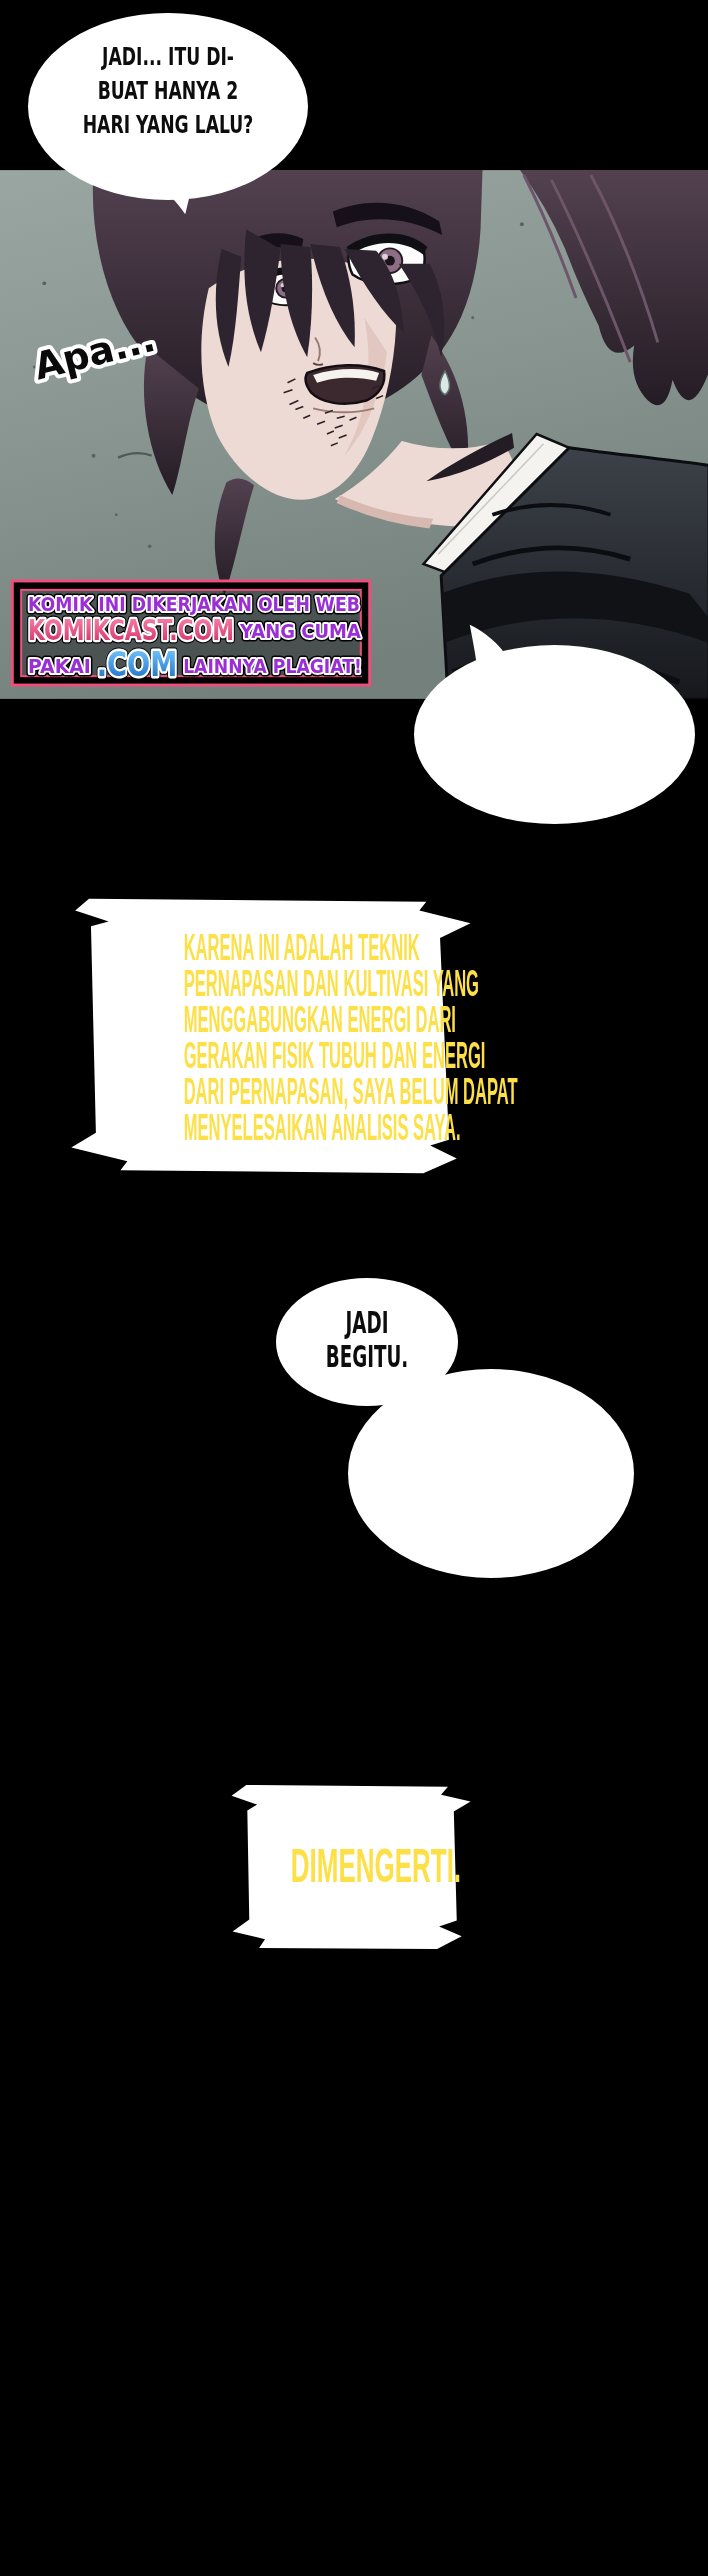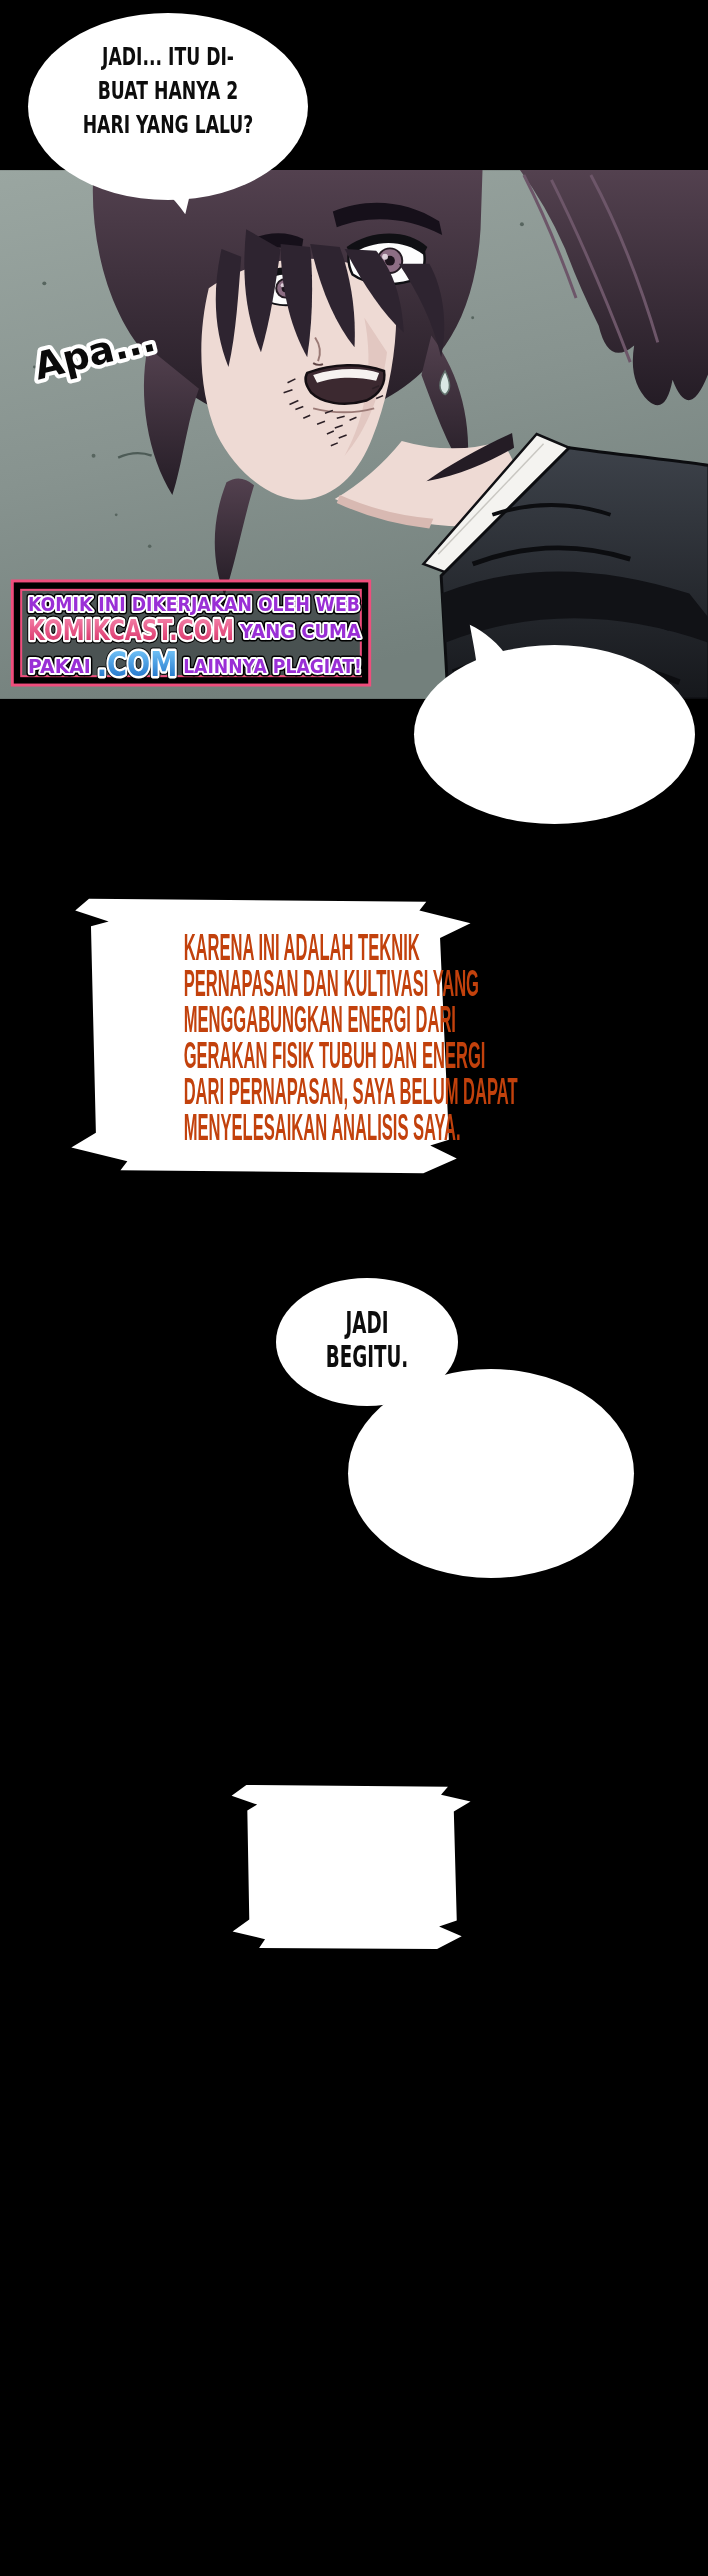--- a/index.html
+++ b/index.html
@@ -8,21 +8,21 @@
   .abs{position:absolute;}
   
   .bubble{position:absolute;background:#fff;border-radius:50%;}
   .btext{position:absolute;text-align:center;color:#0d0d0d;font-weight:700;}
   .btext .ln{white-space:nowrap;}
   .ba .ln{font-size:24.6px;line-height:34px;height:34px;transform:scaleX(.70);}
   .bb .ln{font-size:21.7px;line-height:25.6px;height:25.6px;transform:scaleX(.62);}
   .bc .ln{font-size:29.5px;line-height:34px;height:34px;transform:scaleX(.62);}
   .bd .ln{font-size:20.7px;line-height:27.6px;height:27.6px;transform:scaleX(.67);}
   
-  .ntext{position:absolute;text-align:center;color:#c2410c;
+  .ntext{position:absolute;text-align:center;color:#fde047;
          font-family:"Liberation Sans",sans-serif;font-weight:700;}
   .n1 .ln{font-size:36px;line-height:36px;height:36px;white-space:nowrap;transform:scaleX(.46);}
   .n2 .ln{font-size:49px;line-height:51px;height:51px;white-space:nowrap;transform:scaleX(.53);}
   
   svg text{font-family:"DejaVu Sans",sans-serif;font-weight:700;}
   .wm-b{fill:none;stroke:#000;stroke-width:7;stroke-linejoin:round;}
   .wm-purple{fill:#9a2fd6;stroke:#fff;stroke-width:4;paint-order:stroke;stroke-linejoin:round;}
   .wm-pink{fill:url(#wmPink);stroke:#fff;stroke-width:4.5;paint-order:stroke;stroke-linejoin:round;}
   .wm-blue{fill:url(#wmBlue);stroke:#fff;stroke-width:5;paint-order:stroke;stroke-linejoin:round;}
   .sfx{fill:#0a0a0a;stroke:#fff;stroke-width:8;paint-order:stroke;stroke-linejoin:round;}
@@ -208,15 +208,18 @@
 
   <div class="bubble" style="left:348px;top:1369px;width:286px;height:209px;"></div>
   <div class="btext bc" style="left:276px;top:1306px;width:182px;text-align:center;">
     <div class="ln">JADI</div>
     <div class="ln">BEGITU.</div>
   </div>
 
   <svg class="abs" style="left:207px;top:1768px;" width="295" height="197" viewBox="0 0 300 200">
     <polygon fill="#ffffff" points="40,17 245,19 238,27 268,34 251,44 254,155 236,161 259,171 234,184 53,183 59,174 26,166 43,154 41,43 51,37 25,28"></polygon>
   </svg>
+  <div class="ntext n2" style="left:233px;top:1840px;width:246px;">
+    <div class="ln">DIMENGERTI.</div>
+  </div>
 
 </div>
 
 
 </body></html>

